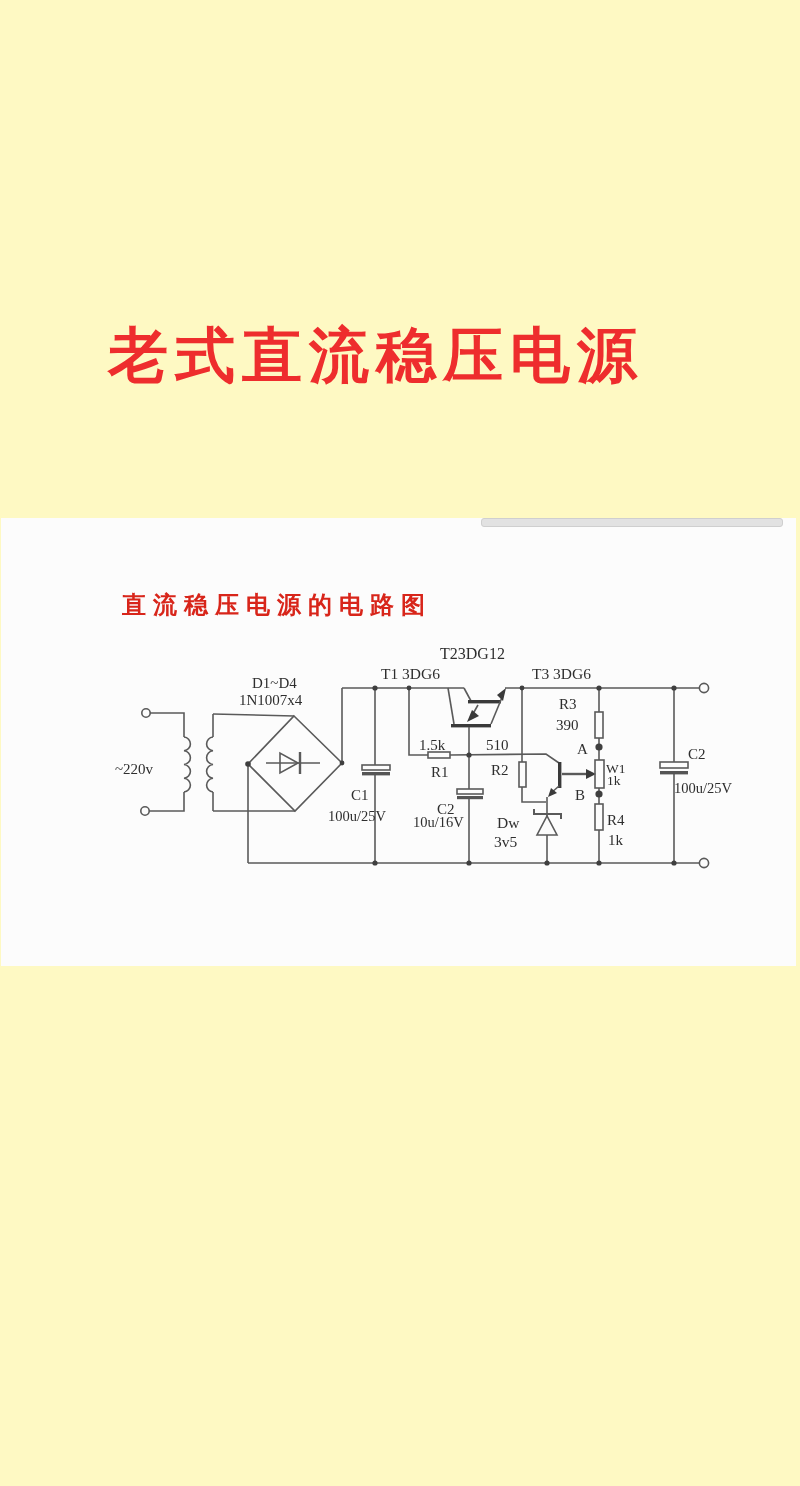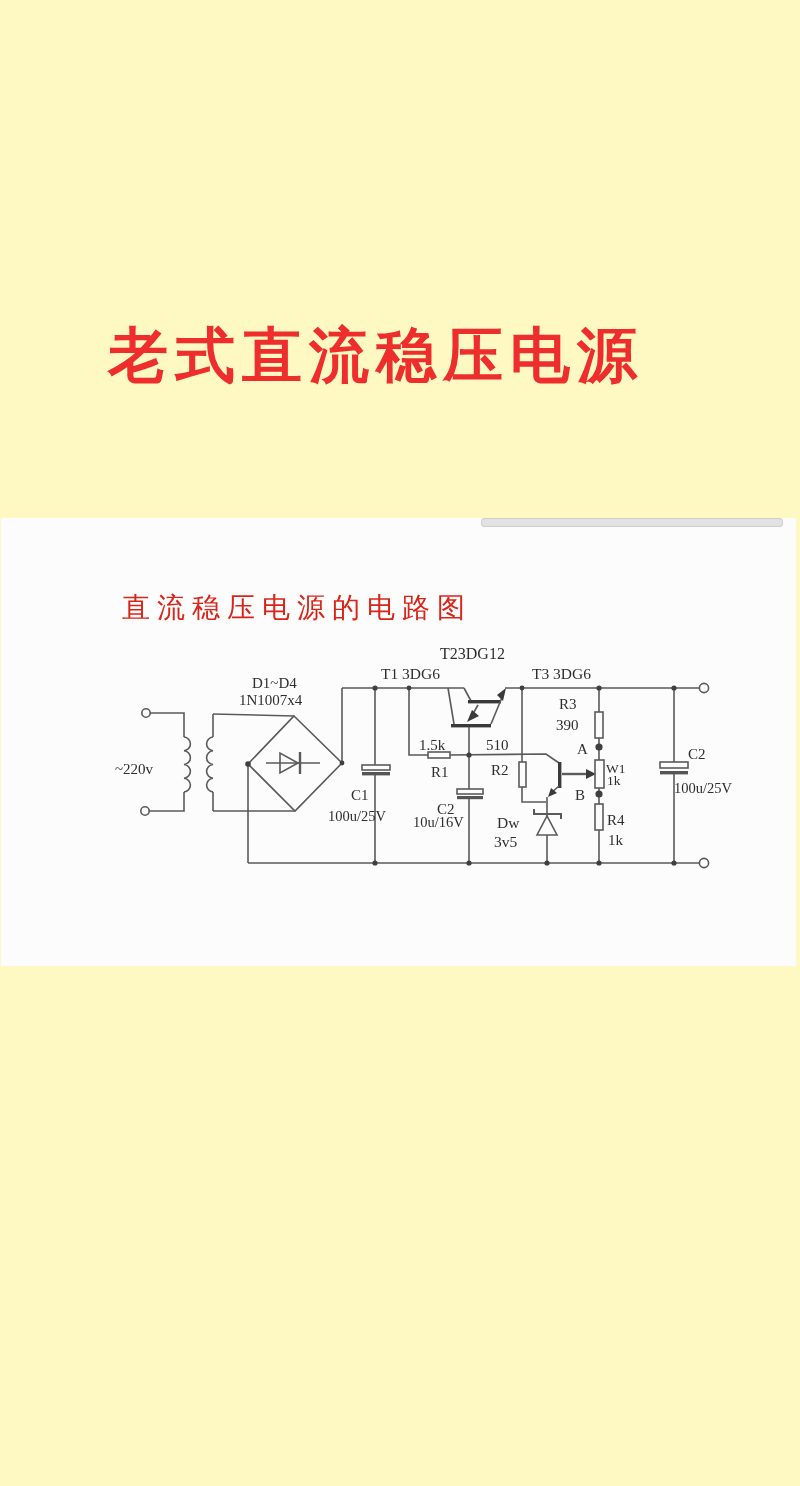--- a/index.html
+++ b/index.html
@@ -4,21 +4,21 @@
 <style>
   html,body{margin:0;padding:0;background:#000;}
   .page{position:relative;width:800px;height:1486px;background:#fef9c3;overflow:hidden;
         font-family:"Liberation Sans", sans-serif;padding-left:8px;}
   .main-title{position:absolute;left:108px;top:316px;font-size:60px;font-weight:bold;
         letter-spacing:7px;color:#ee2d2d;white-space:nowrap;
         font-family:"Liberation Sans", sans-serif;}
   .panel{position:absolute;left:1px;top:518px;width:795px;height:448px;background:#fcfcfc;}
   .gray-bar{position:absolute;left:480px;top:0px;width:300px;height:7px;background:#e2e2e2;
         border:1px solid #cfcfcf;border-radius:3px;}
-  .panel-title{position:absolute;left:121px;top:71px;font-size:28px;font-weight:normal;
+  .panel-title{position:absolute;left:121px;top:71px;font-size:24px;font-weight:bold;
         letter-spacing:7px;color:#d8251a;white-space:nowrap;}
   svg{position:absolute;left:0;top:0;}
   svg text{font-family:"Liberation Serif", serif;fill:#2e2e2e;}
 </style>
 </head>
 <body>
 
 <div class="page">
 
   <div class="main-title">老式直流稳压电源</div>

